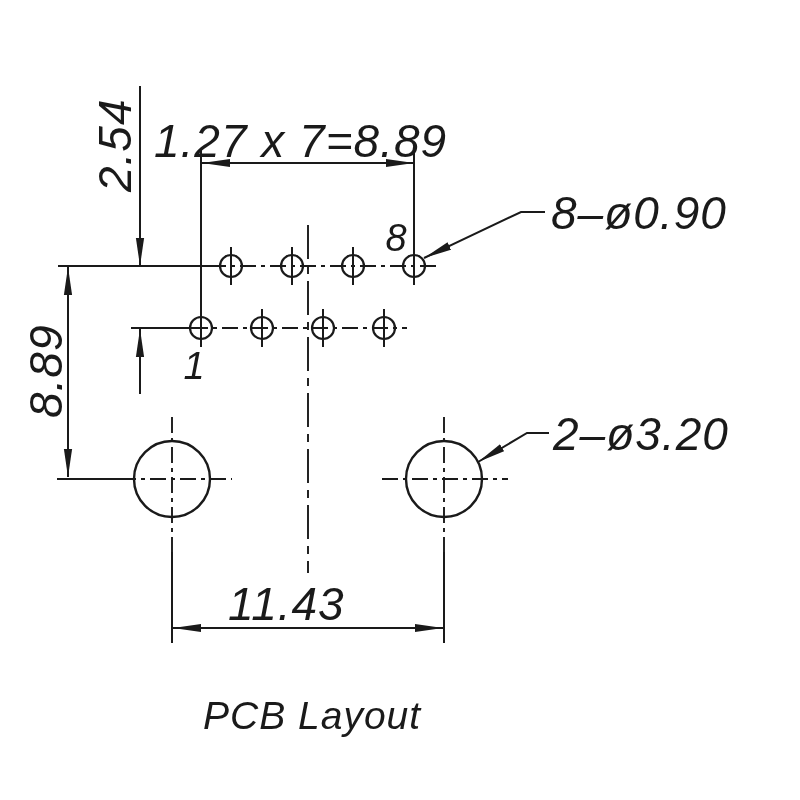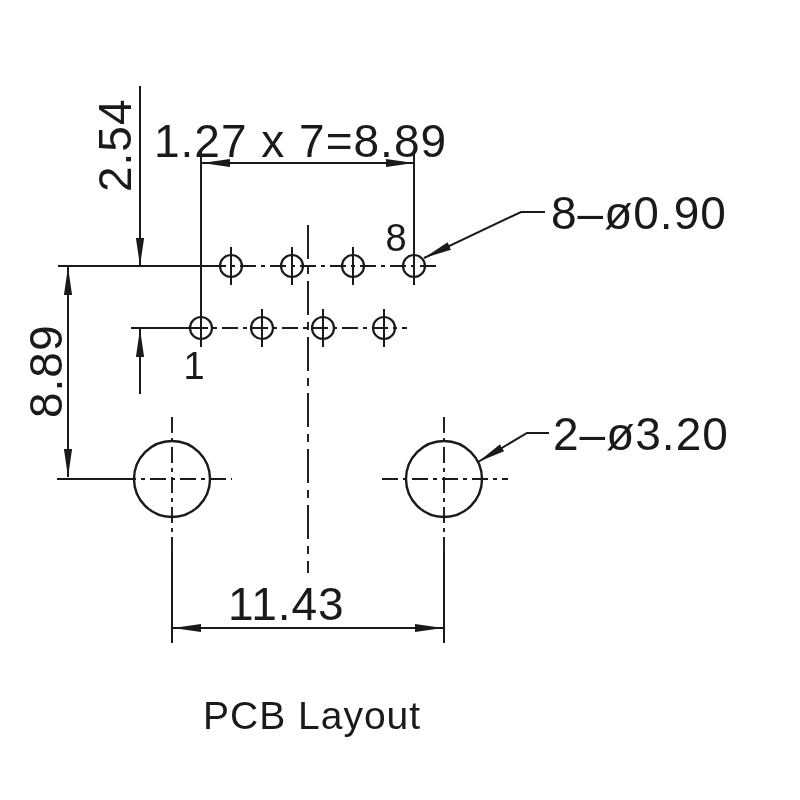--- a/index.html
+++ b/index.html
@@ -7,20 +7,21 @@
     padding: 0;
     background: #ffffff;
   }
   .stage {
     position: relative;
     width: 800px;
     height: 800px;
     background: #ffffff;
     overflow: hidden;
     font-family: "Liberation Sans", "DejaVu Sans", sans-serif;
+    font-style: italic;
   }
   svg { display: block; }
 
   
   .ln     { stroke: #1a1a1a; stroke-width: 2;   fill: none; stroke-linecap: butt; }
   .chain  { stroke: #1a1a1a; stroke-width: 1.9; fill: none; stroke-dasharray: 16 5 4 5; }
   .chain2 { stroke: #1a1a1a; stroke-width: 1.9; fill: none; stroke-dasharray: 34 7 8 7; }
   .hole   { stroke: #1a1a1a; stroke-width: 2.2; fill: none; }
   .mount  { stroke: #1a1a1a; stroke-width: 2.4; fill: none; }
   .arrfill{ fill: #1a1a1a; stroke: none; }

